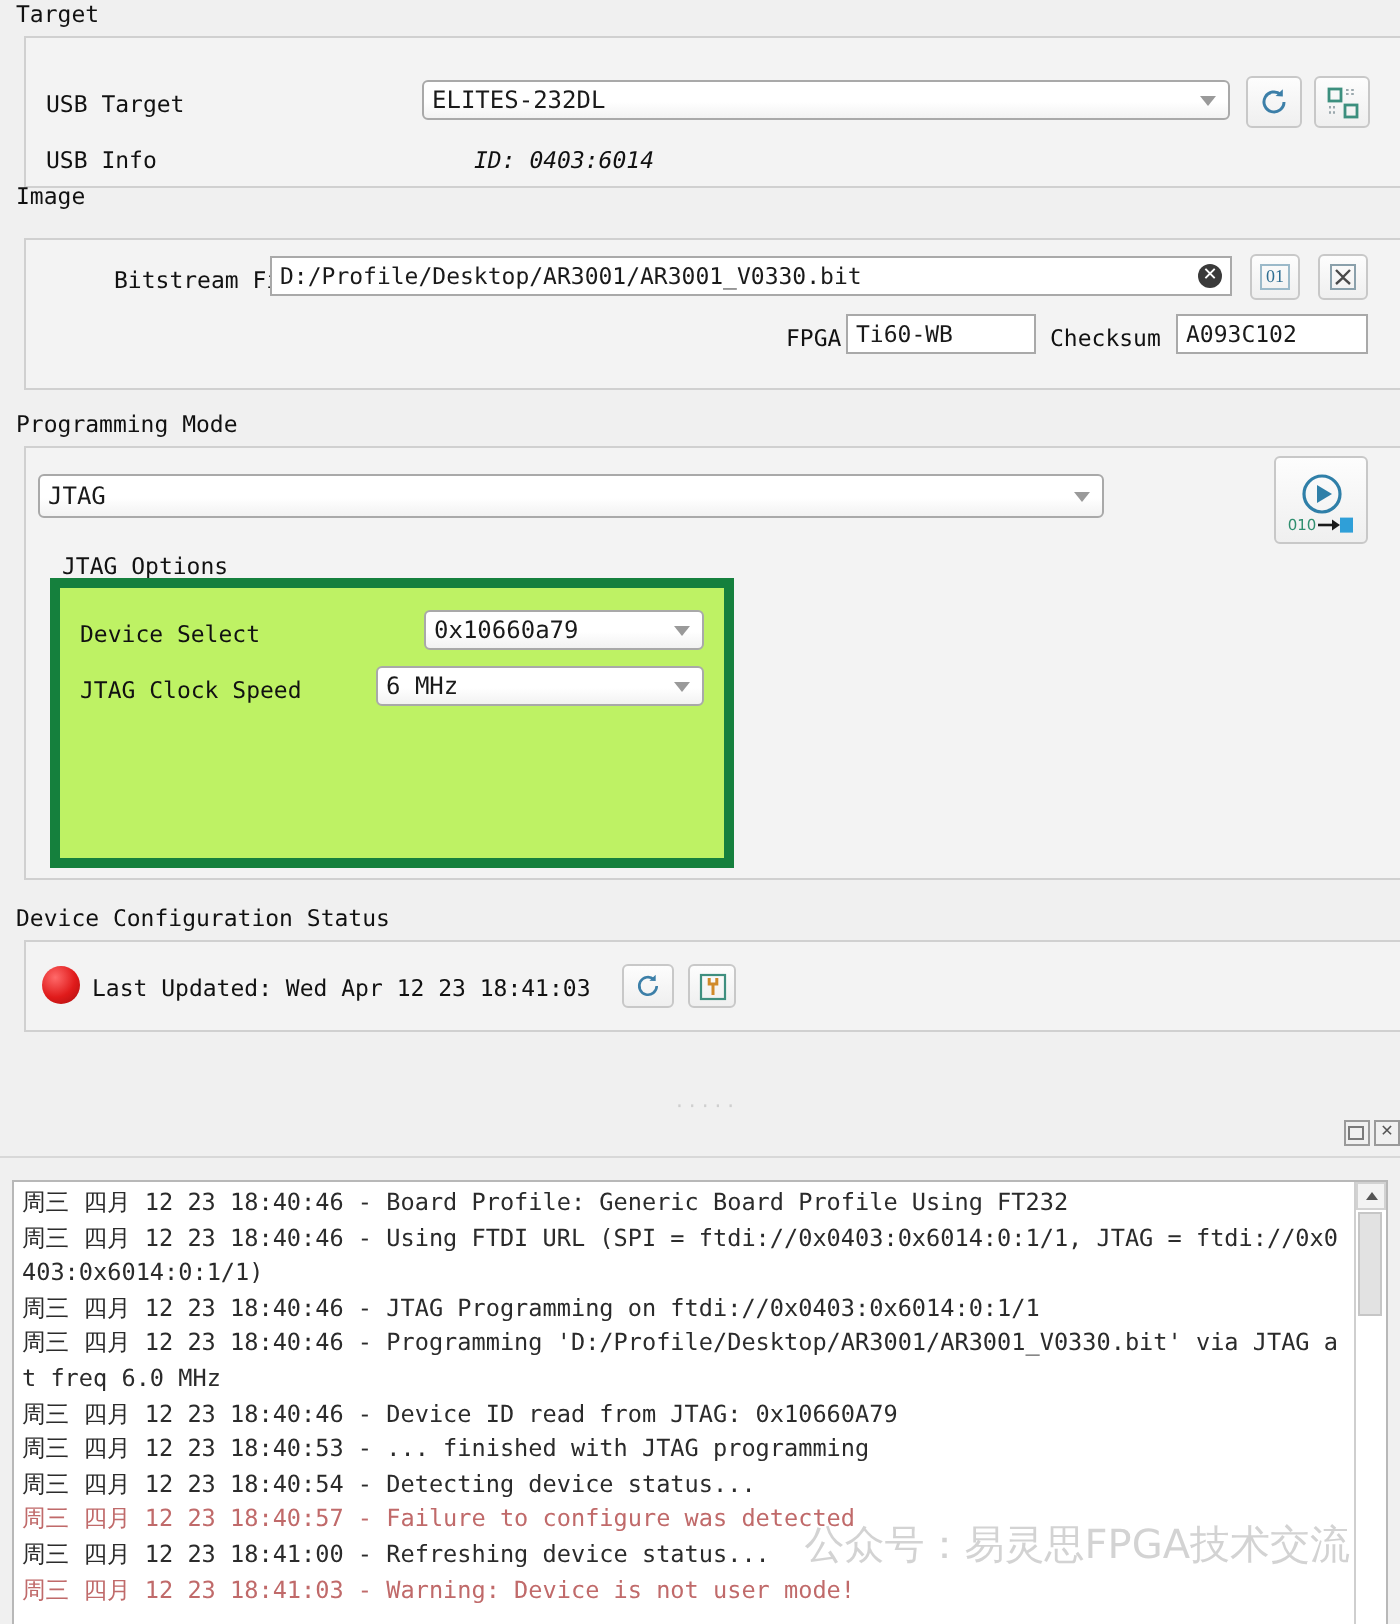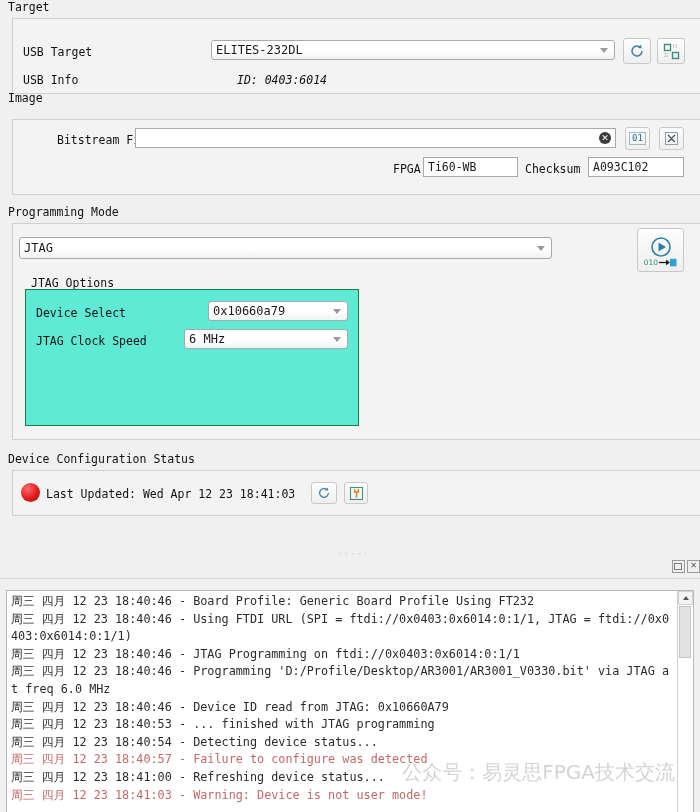--- a/index.html
+++ b/index.html
@@ -137,24 +137,25 @@
     </svg>
   </div>
   <div class="lbl" style="position:absolute;left:10px;top:54px;">USB Info</div>
   <div class="lbl" style="position:absolute;left:224px;top:54px;font-style:italic;">ID: 0403:6014</div>
 </div>
 
 <div class="section-title" style="position:absolute;left:0;top:91px;">Image</div>
 <div class="group" style="position:absolute;left:6px;top:117px;width:688px;height:74px;">
   <div class="lbl" style="position:absolute;left:20px;top:13px;padding-left:24px;">Bitstream File</div>
   <div class="textfield" style="position:absolute;left:122px;top:8px;width:481px;">
+    <span>D:/Profile/Desktop/AR3001/AR3001_V0330.bit</span>
     <span style="position:absolute;right:4px;top:50%;margin-top:-6px;width:12px;height:12px;border-radius:50%;background:#3a3a3a;color:#fff;font-size:9px;line-height:12px;text-align:center;font-family:'DejaVu Sans',sans-serif;">✕</span>
   </div>
   <div class="tbtn" style="position:absolute;left:612px;top:7px;width:25px;height:23px;">
-    <span style="font-size:9px;color:#2f6f93;border:1px solid #9bb9c9;padding:0 2px;line-height:11px;">01</span>
+    <span style="font-size:9px;color:#2f6f93;border:1px solid #9bb9c9;padding:0 2px;line-height:11px;font-family:Liberation Serif, serif;">01</span>
   </div>
   <div class="tbtn" style="position:absolute;left:646px;top:7px;width:25px;height:23px;">
     <svg width="15" height="15" viewBox="0 0 15 15">
       <rect x="1.5" y="1.5" width="12" height="12" fill="none" stroke="#8aa0ab" stroke-width="1"></rect>
       <path d="M4 4 l3.5 3.5 L11 4" fill="none" stroke="#4a4a4a" stroke-width="1.2"></path>
       <path d="M4 11 l3.5 -3.2 L11 11" fill="none" stroke="#4a4a4a" stroke-width="1.2"></path>
     </svg>
   </div>
   <div class="lbl" style="position:absolute;left:380px;top:42px;">FPGA</div>
   <div class="textfield" style="position:absolute;left:410px;top:37px;width:95px;">
@@ -181,21 +182,21 @@
       <span style="font-size:7.5px;color:#2f8f6f;font-family:'DejaVu Sans',sans-serif;">010</span>
       <svg width="18" height="9" viewBox="0 0 18 9">
         <path d="M0 4.5 h8" stroke="#1a1a1a" stroke-width="1.3"></path>
         <path d="M7 1.8 L11 4.5 L7 7.2 Z" fill="#1a1a1a"></path>
         <rect x="11" y="0.8" width="6.5" height="7.5" fill="#2f9fd8"></rect>
       </svg>
     </span>
   </div>
 
   <div class="lbl" style="position:absolute;left:18px;top:52px;">JTAG Options</div>
-  <div style="position:absolute;left:12px;top:65px;width:332px;height:135px;border:1px solid #15803d;background:#5eead4;">
+  <div style="position:absolute;left:12px;top:65px;width:332px;height:135px;border:5px solid #15803d;background:#bef264;">
     <div class="lbl" style="position:absolute;left:10px;top:16px;">Device Select</div>
     <div class="combo" style="position:absolute;left:182px;top:11px;width:140px;">
       <span>0x10660a79</span>
       <span class="caret"></span>
     </div>
     <div class="lbl" style="position:absolute;left:10px;top:44px;">JTAG Clock Speed</div>
     <div class="combo" style="position:absolute;left:158px;top:39px;width:164px;">
       <span>6 MHz</span>
       <span class="caret"></span>
     </div>

